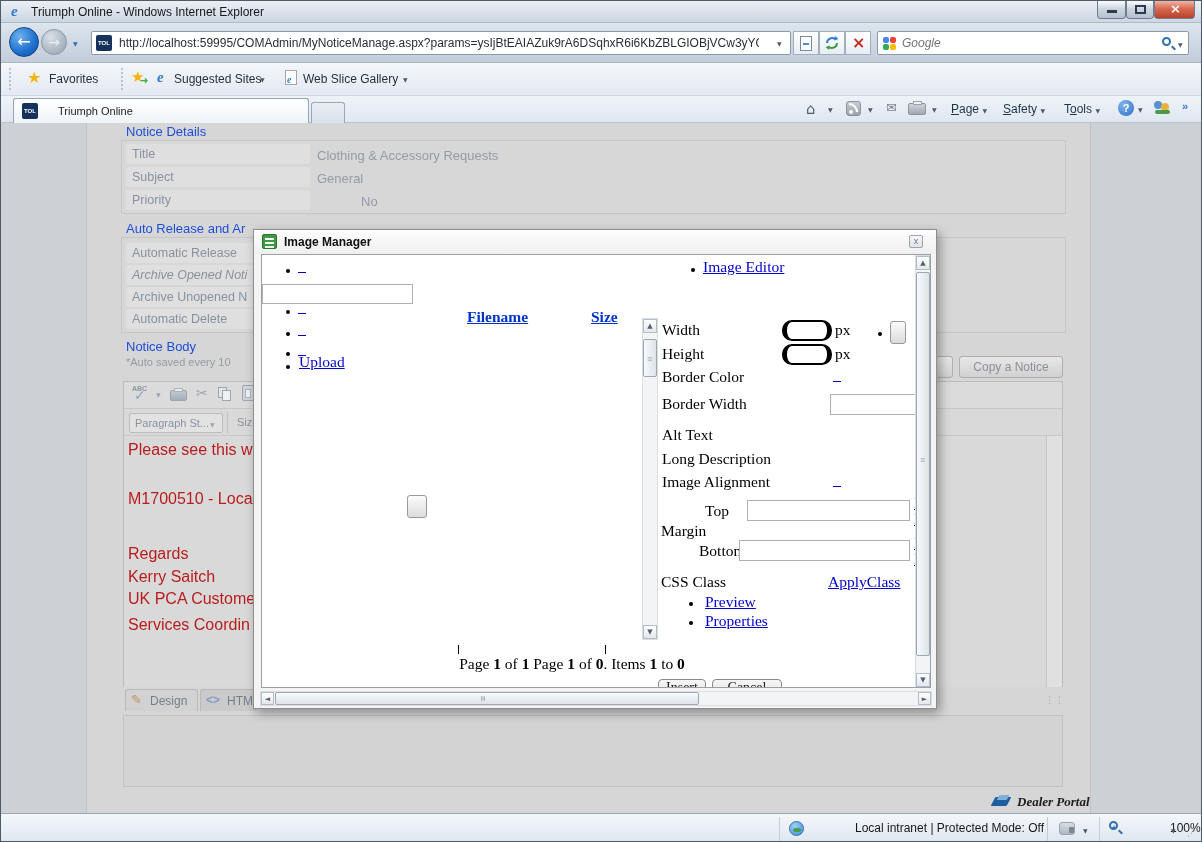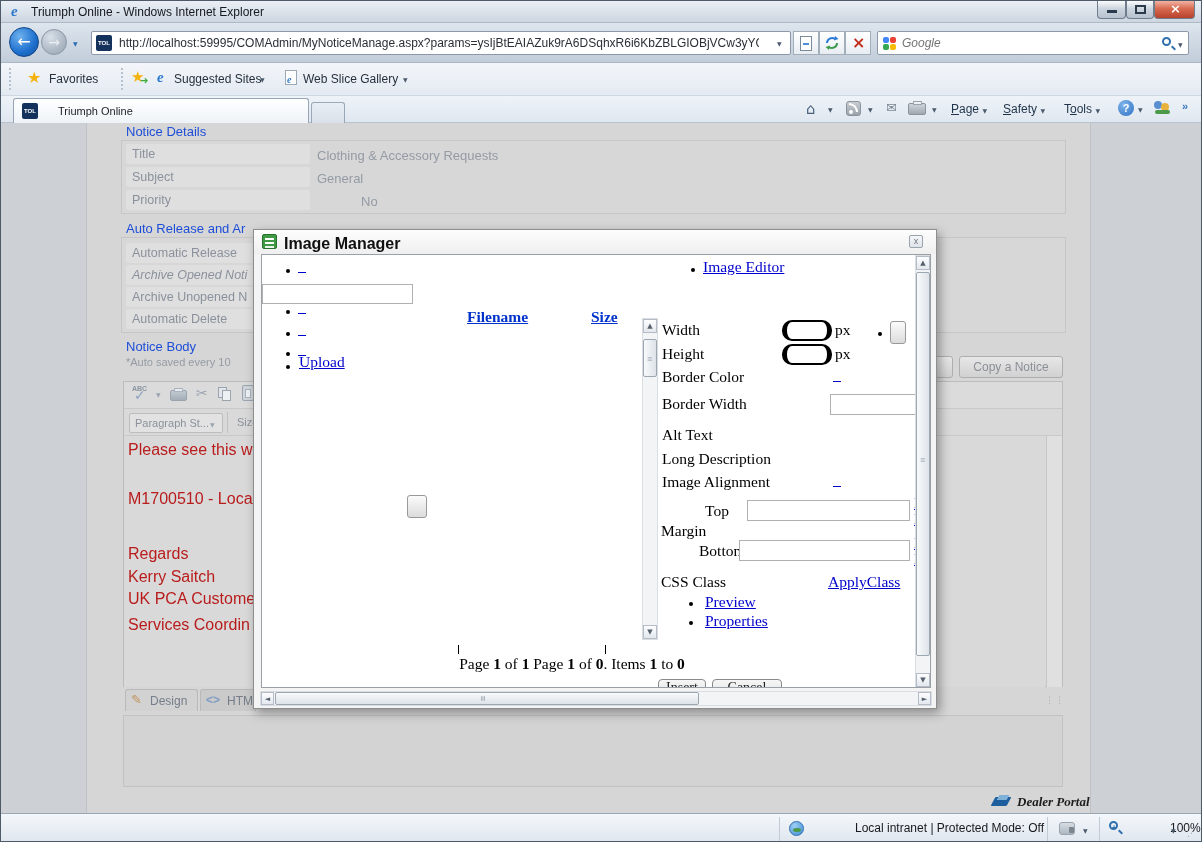--- a/index.html
+++ b/index.html
@@ -36,21 +36,21 @@
   .rowlbl{background:#dfdfdf;border-radius:2px;font-size:12.5px;color:#8a919c;padding:3px 0 0 6px;height:20px;}
   .rowval{font-size:13px;color:#949ba5;}
   .graybtn{background:linear-gradient(#e7e7e7,#d1d1d1);border:1px solid #aeaeae;border-radius:3px;font-size:12px;color:#8b8f96;text-align:center;padding-top:3px;}
   .ed-ic{color:#9aa5b0;}
   .ddbox{background:#e2e2e2;border:1px solid #bdbdbd;border-radius:2px;font-size:11px;color:#8b919b;padding:3px 0 0 5px;}
   .edline{font-size:16px;color:#b91c1c;white-space:nowrap;}
   .edtab{border:1px solid #b9b9b9;border-bottom:none;border-radius:3px 3px 0 0;font-size:12px;color:#747d89;}
   .footer-txt{font-size:10.5px;color:#9aa0a6;}
   
   .dlg{left:252px;top:106px;width:684px;height:480px;background:#f4f4f4;border:1px solid #8e8e8e;box-shadow:3px 4px 10px rgba(0,0,0,.35);}
-  .dlg-title{font-size:16px;font-weight:bold;color:#101010;}
+  .dlg-title{font-size:12px;font-weight:bold;color:#101010;}
   .client{left:7px;top:24px;width:670px;height:434px;background:#fff;border:1px solid #9aa0a6;overflow:hidden;}
   .sf{font-family:"Liberation Serif","DejaVu Serif",serif;}
   .plabel{font-size:15.5px;color:#000;}
   .lnk{color:#0000cc;text-decoration:underline;cursor:pointer;}
   .collnk{color:#0033cc;font-weight:bold;text-decoration:underline;font-size:15.5px;}
   .dot{width:4px;height:4px;background:#000;border-radius:50%;}
   .emptylnk{width:8px;height:12px;border-bottom:1px solid #0000cc;}
   .tin{background:#fff;border:1px solid #b0b0b0;}
   .spin{width:50px;height:21px;background:#fff;border:2px solid #000;border-left-width:5px;border-right-width:5px;border-radius:10px;}
   .minibtn{background:linear-gradient(#fbfbfb,#dcdcdc);border:1px solid #999;border-radius:3px;}

